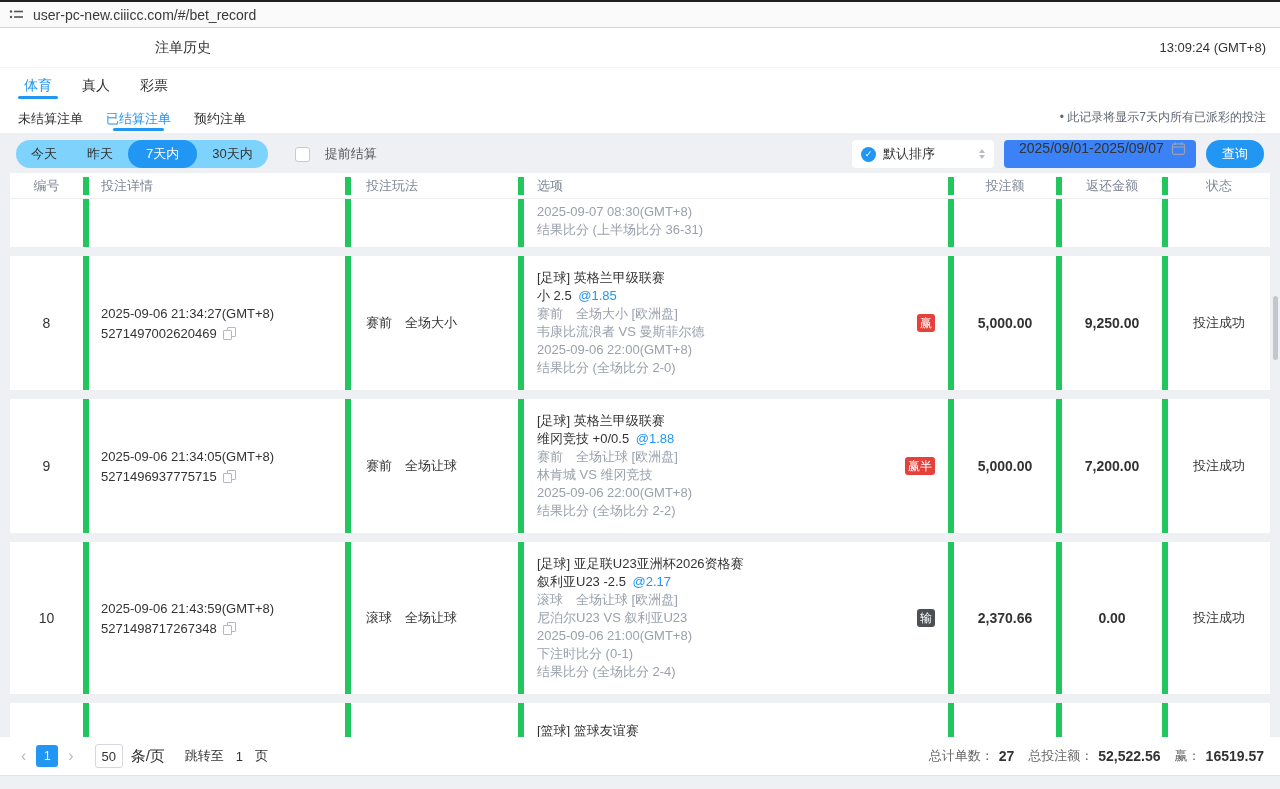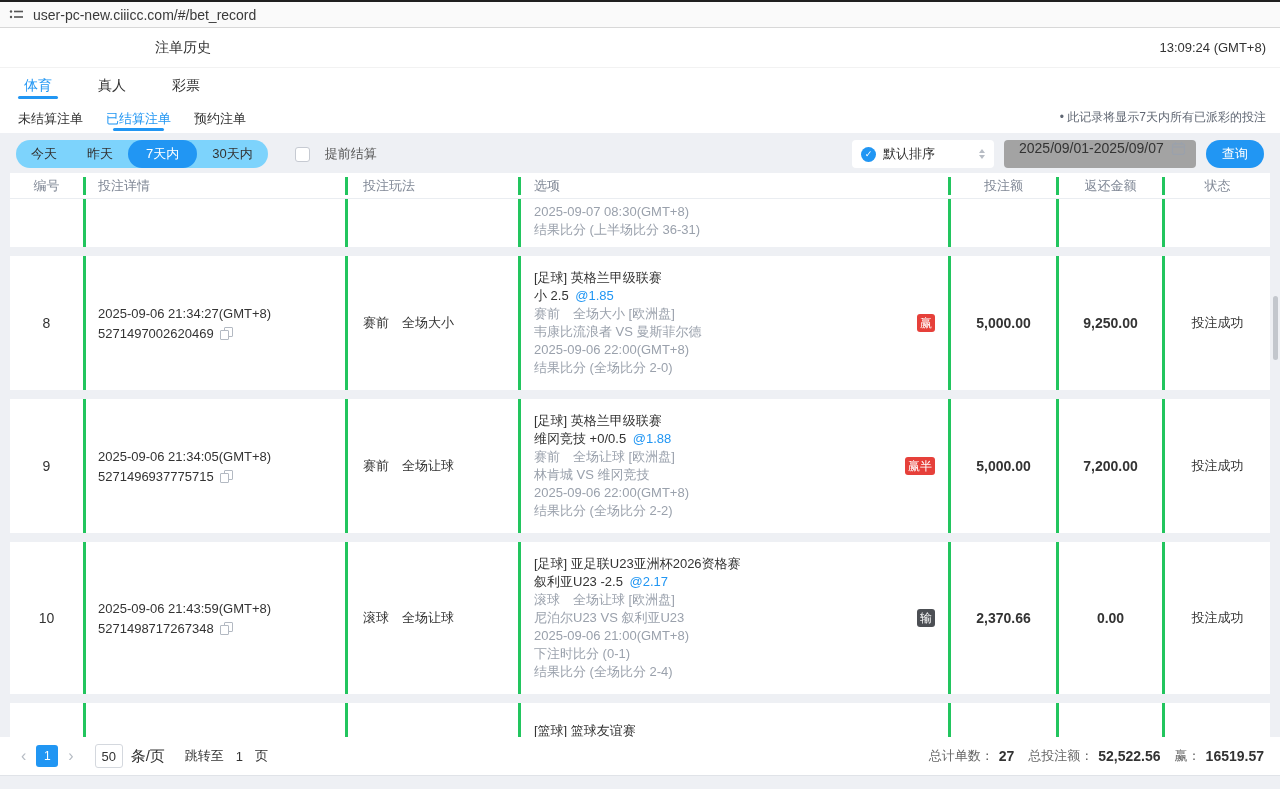--- a/index.html
+++ b/index.html
@@ -20,21 +20,21 @@
 
   
   .page-header {
     background:#fff; height:40px; display:flex; align-items:center;
     padding-left:155px; padding-right:14px; border-bottom:1px solid #f2f2f2;
   }
   .page-title { font-size:14px; font-weight:500; color:#333; }
   .header-time { margin-left:auto; font-size:13px; color:#333; }
 
   
-  .tabs-row { background:#fff; display:flex; gap:46px; height:33px; padding:0 24px; }
+  .tabs-row { background:#fff; display:flex; gap:30px; height:33px; padding:0 24px; }
   .tab { position:relative; font-size:14px; color:#333; padding-top:9px; cursor:pointer; }
   .tab.active { color:#2196f3; }
   .tab.active::after {
     content:""; position:absolute; left:-6px; right:-6px; bottom:2px;
     height:3px; border-radius:2px; background:#2196f3;
   }
   .subtabs-row { background:#fff; display:flex; gap:17px; height:32px; padding:0 12px; align-items:stretch; }
   .subtab { position:relative; font-size:13px; color:#333; padding-top:9px; cursor:pointer;margin-left:6px; }
   .subtab.active { color:#2196f3; }
   .subtab.active::after {
@@ -51,28 +51,28 @@
   .checkbox-wrap { display:flex; align-items:center; gap:15px; margin-left:27px; cursor:pointer; }
   .checkbox { width:15px; height:15px; background:#fff; border:1px solid #c6cad2; border-radius:3px; }
   .checkbox-label { font-size:13px; color:#555; }
   .toolbar-right { margin-left:auto; display:flex; align-items:center; gap:10px; }
   .sort-select { width:142px; height:28px; background:#fff; border-radius:4px; display:flex; align-items:center; gap:7px; padding:0 9px; cursor:pointer; }
   .check-circle { width:15px; height:15px; border-radius:50%; background:#2196f3; color:#fff; font-size:9px; display:flex; align-items:center; justify-content:center; }
   .sort-label { flex:1; font-size:13px; color:#333; }
   .sort-carets { display:flex; flex-direction:column; gap:2px; align-items:center; }
   .caret-up { width:0; height:0; border-left:3.5px solid transparent; border-right:3.5px solid transparent; border-bottom:4px solid #b7bcc4; }
   .caret-down { width:0; height:0; border-left:3.5px solid transparent; border-right:3.5px solid transparent; border-top:4px solid #b7bcc4; }
-  .date-box { width:192px; height:28px; background:#a3a3a3; border-radius:4px; display:flex; align-items:center; padding:0 10px 12px 15px; cursor:pointer; }
+  .date-box { width:192px; height:28px; background:#3b82f6; border-radius:4px; display:flex; align-items:center; padding:0 10px 12px 15px; cursor:pointer; }
   .date-text { flex:1; font-size:14px; color:#333; }
   .query-btn { width:58px; height:28px; border:none; border-radius:14px; background:#2196f3; color:#fff; font-size:13px; display:flex; align-items:center; justify-content:center; cursor:pointer; }
 
   
   .table-card { margin:0 10px; background:#fff; height:564px; overflow:hidden; display:flex; flex-direction:column; }
   .thead { display:flex; height:26px; align-items:center; font-size:13px; color:#7f8795; border-bottom:1px solid #eaedf1; flex:none; }
-  .thead > div + div, .trow > div + div { border-left:3px solid #22c55e; }
+  .thead > div + div, .trow > div + div { border-left:6px solid #22c55e; }
   .col-id     { width:73px;  text-align:center; }
   .col-detail { width:262px; padding-left:12px; }
   .col-play   { width:173px; padding-left:15px; }
   .col-option { width:430px; padding-left:13px; position:relative; }
   .col-stake  { width:108px; text-align:center; }
   .col-payout { width:106px; text-align:center; }
   .col-status { flex:1; text-align:center; }
 
   .trow { display:flex; background:#fff; flex:none; }
   .trow .col-id { display:flex; align-items:center; justify-content:center; font-size:14px; color:#333; }

